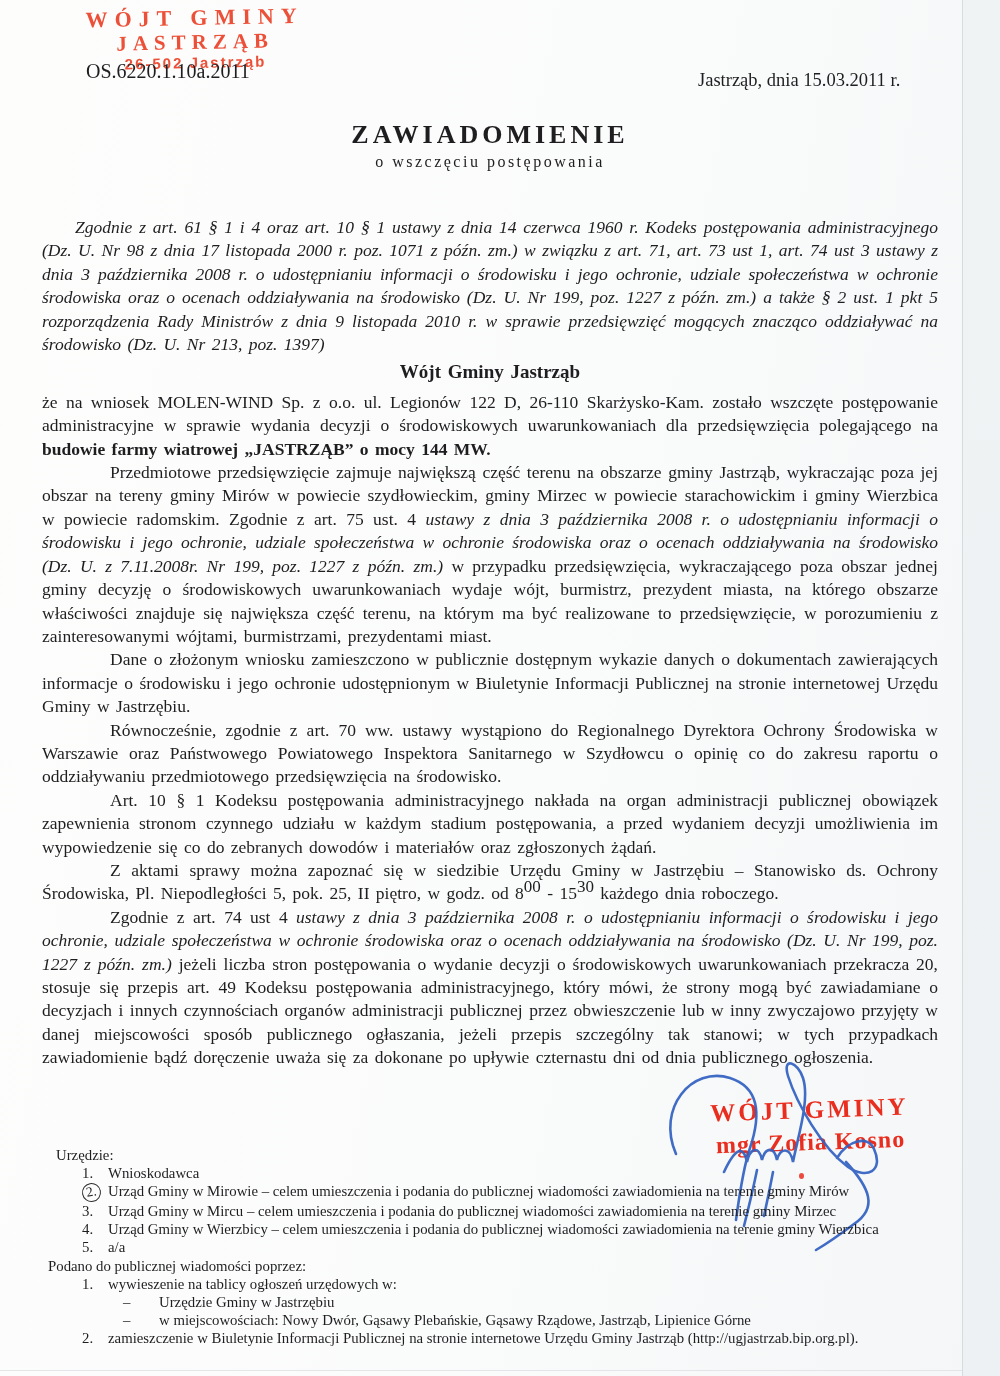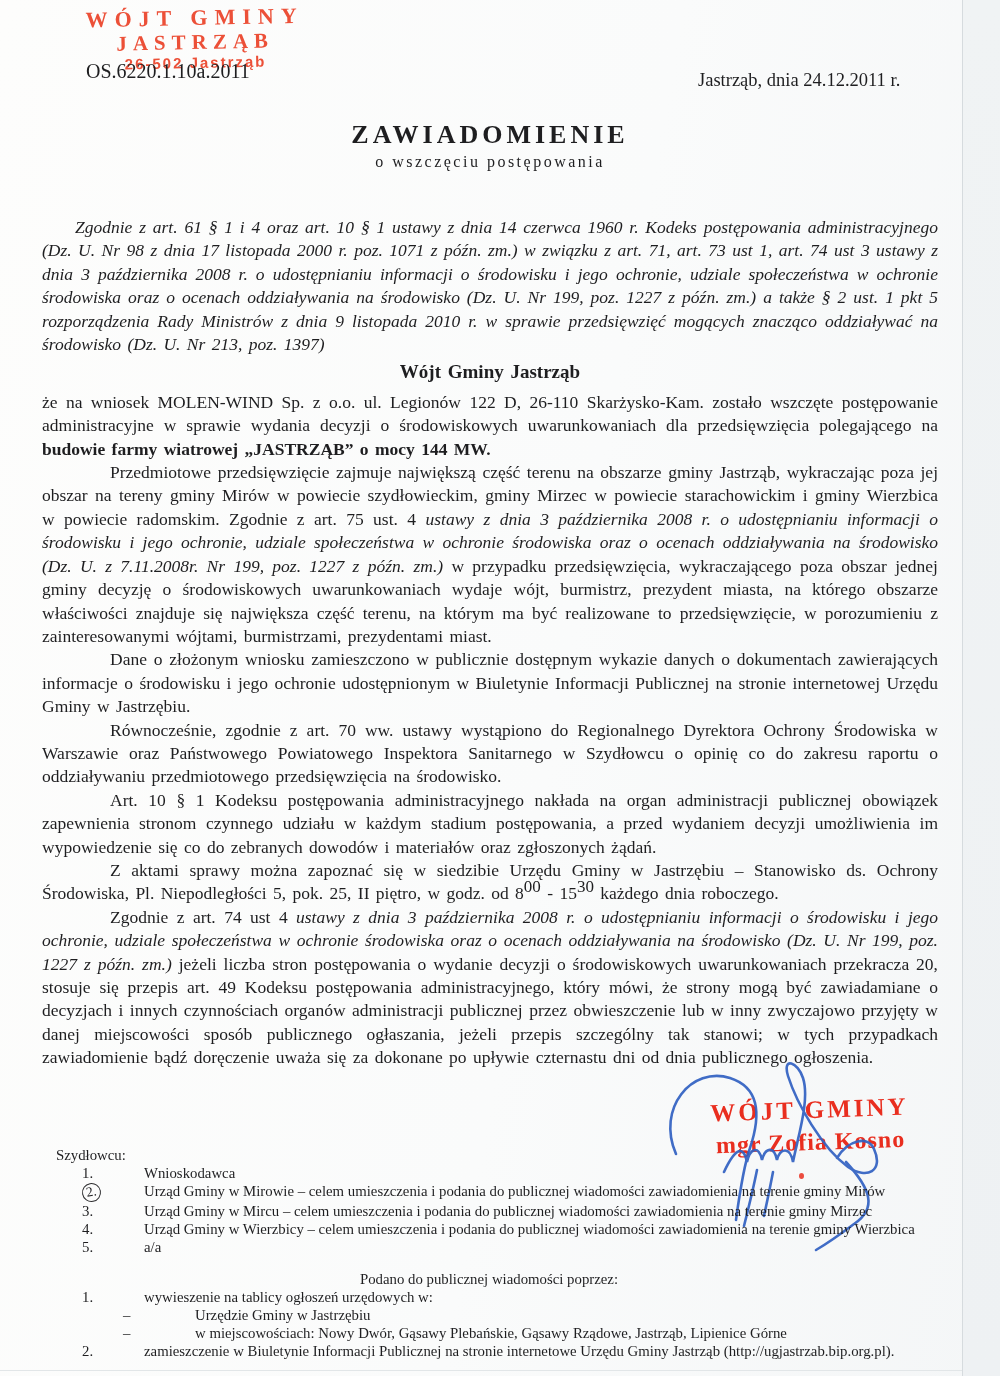--- a/index.html
+++ b/index.html
@@ -47,43 +47,43 @@
   .sig-stamp .s2 { font-size:24px; font-weight:bold; letter-spacing:1px; margin-top:5px; }
   .sig-dot { position:absolute; left:799px; top:1173px; width:5px; height:6px;
     background:#e92e1f; border-radius:50%; opacity:.85; }
   .sig-svg { position:absolute; left:640px; top:1050px; width:260px; height:202px; }
 
   
   .footer { position:absolute; left:40px; top:1146px; width:890px; font-size:14.8px; line-height:18px; }
   .f-label { margin-left:16px; }
   .f-row { display:flex; }
   .f-num { margin-left:42px; width:26px; flex:0 0 26px; }
-  .f-text { flex:1;margin-left:36px; }
+  .f-text { flex:1; }
   .circle { display:inline-block; width:17px; height:17px; border:1.6px solid #2b2b2d;
     border-radius:50%; text-align:center; line-height:15px; transform:rotate(-10deg); font-size:13.5px; }
-  .pub-label { margin-left:8px; margin-top:14px;text-align:center; }
+  .pub-label { margin-left:8px; margin-top:1px; }
   .dash-row { display:flex; }
   .dash { margin-left:83px; width:36px; flex:0 0 36px; }
 </style>
 </head>
 <body>
 
 <div class="page">
 
   <div class="paper-outside"></div>
   <div class="paper-edge-v"></div>
   <div class="paper-edge-h"></div>
 
   <div class="stamp-top">
     <div class="l1">WÓJT GMINY</div>
     <div class="l2">JASTRZĄB</div>
     <div class="l3">26-502 Jastrząb</div>
   </div>
   <div class="case-number">OS.6220.1.10a.2011</div>
-  <div class="date-line">Jastrząb, dnia 24.12.2011 r.</div>
+  <div class="date-line">Jastrząb, dnia 15.03.2011 r.</div>
 
   <div class="title-block">
     <div class="title">ZAWIADOMIENIE</div>
     <div class="subtitle">o wszczęciu postępowania</div>
   </div>
 
   <div class="flow">
     <p class="para ind-sm it">Zgodnie z art. 61 § 1 i 4 oraz art. 10 § 1 ustawy z dnia 14 czerwca 1960 r. Kodeks postępowania administracyjnego (Dz. U. Nr 98 z dnia 17 listopada 2000 r. poz. 1071 z późn. zm.) w związku z art. 71, art. 73 ust 1, art. 74  ust 3 ustawy z dnia 3 października 2008 r. o udostępnianiu informacji o środowisku i jego ochronie, udziale społeczeństwa w ochronie środowiska oraz o ocenach oddziaływania na środowisko (Dz. U. Nr 199, poz. 1227 z późn. zm.) a także § 2 ust. 1 pkt 5  rozporządzenia Rady Ministrów z dnia 9 listopada 2010 r. w sprawie przedsięwzięć mogących znacząco oddziaływać na środowisko (Dz. U. Nr 213, poz. 1397)</p>
 
     <div class="mid-heading">
@@ -114,21 +114,21 @@
     <g fill="none" stroke="#3161c2" stroke-width="2.6" stroke-linecap="round" opacity="0.92">
       <path d="M36,104 C16,58 52,16 90,28 C118,37 122,62 110,98 C103,118 99,148 96,170"></path>
       <path d="M84,122 C96,96 104,96 107,112 C110,98 119,95 122,110 C125,98 134,95 137,110 C140,98 150,96 153,112 C158,86 170,50 163,28 C158,12 142,6 148,26 C157,54 182,98 208,117 C227,130 244,121 234,99 C228,85 208,90 197,108"></path>
       <path d="M206,112 C230,138 238,158 214,174 C202,183 188,193 176,200"></path>
       <path d="M117,120 C113,140 108,160 104,176"></path>
       <path d="M133,122 C130,138 127,152 124,166"></path>
     </g>
   </svg>
 
   <div class="footer">
-    <div class="f-label">Szydłowcu:</div>
+    <div class="f-label">Urzędzie:</div>
 
     <div class="f-row">
       <span class="f-num">1.</span>
       <span class="f-text">Wnioskodawca</span>
     </div>
     <div class="f-row">
       <span class="f-num"><span class="circle">2.</span></span>
       <span class="f-text">Urząd Gminy w Mirowie – celem umieszczenia i podania do publicznej wiadomości zawiadomienia na terenie  gminy Mirów</span>
     </div>
     <div class="f-row">

